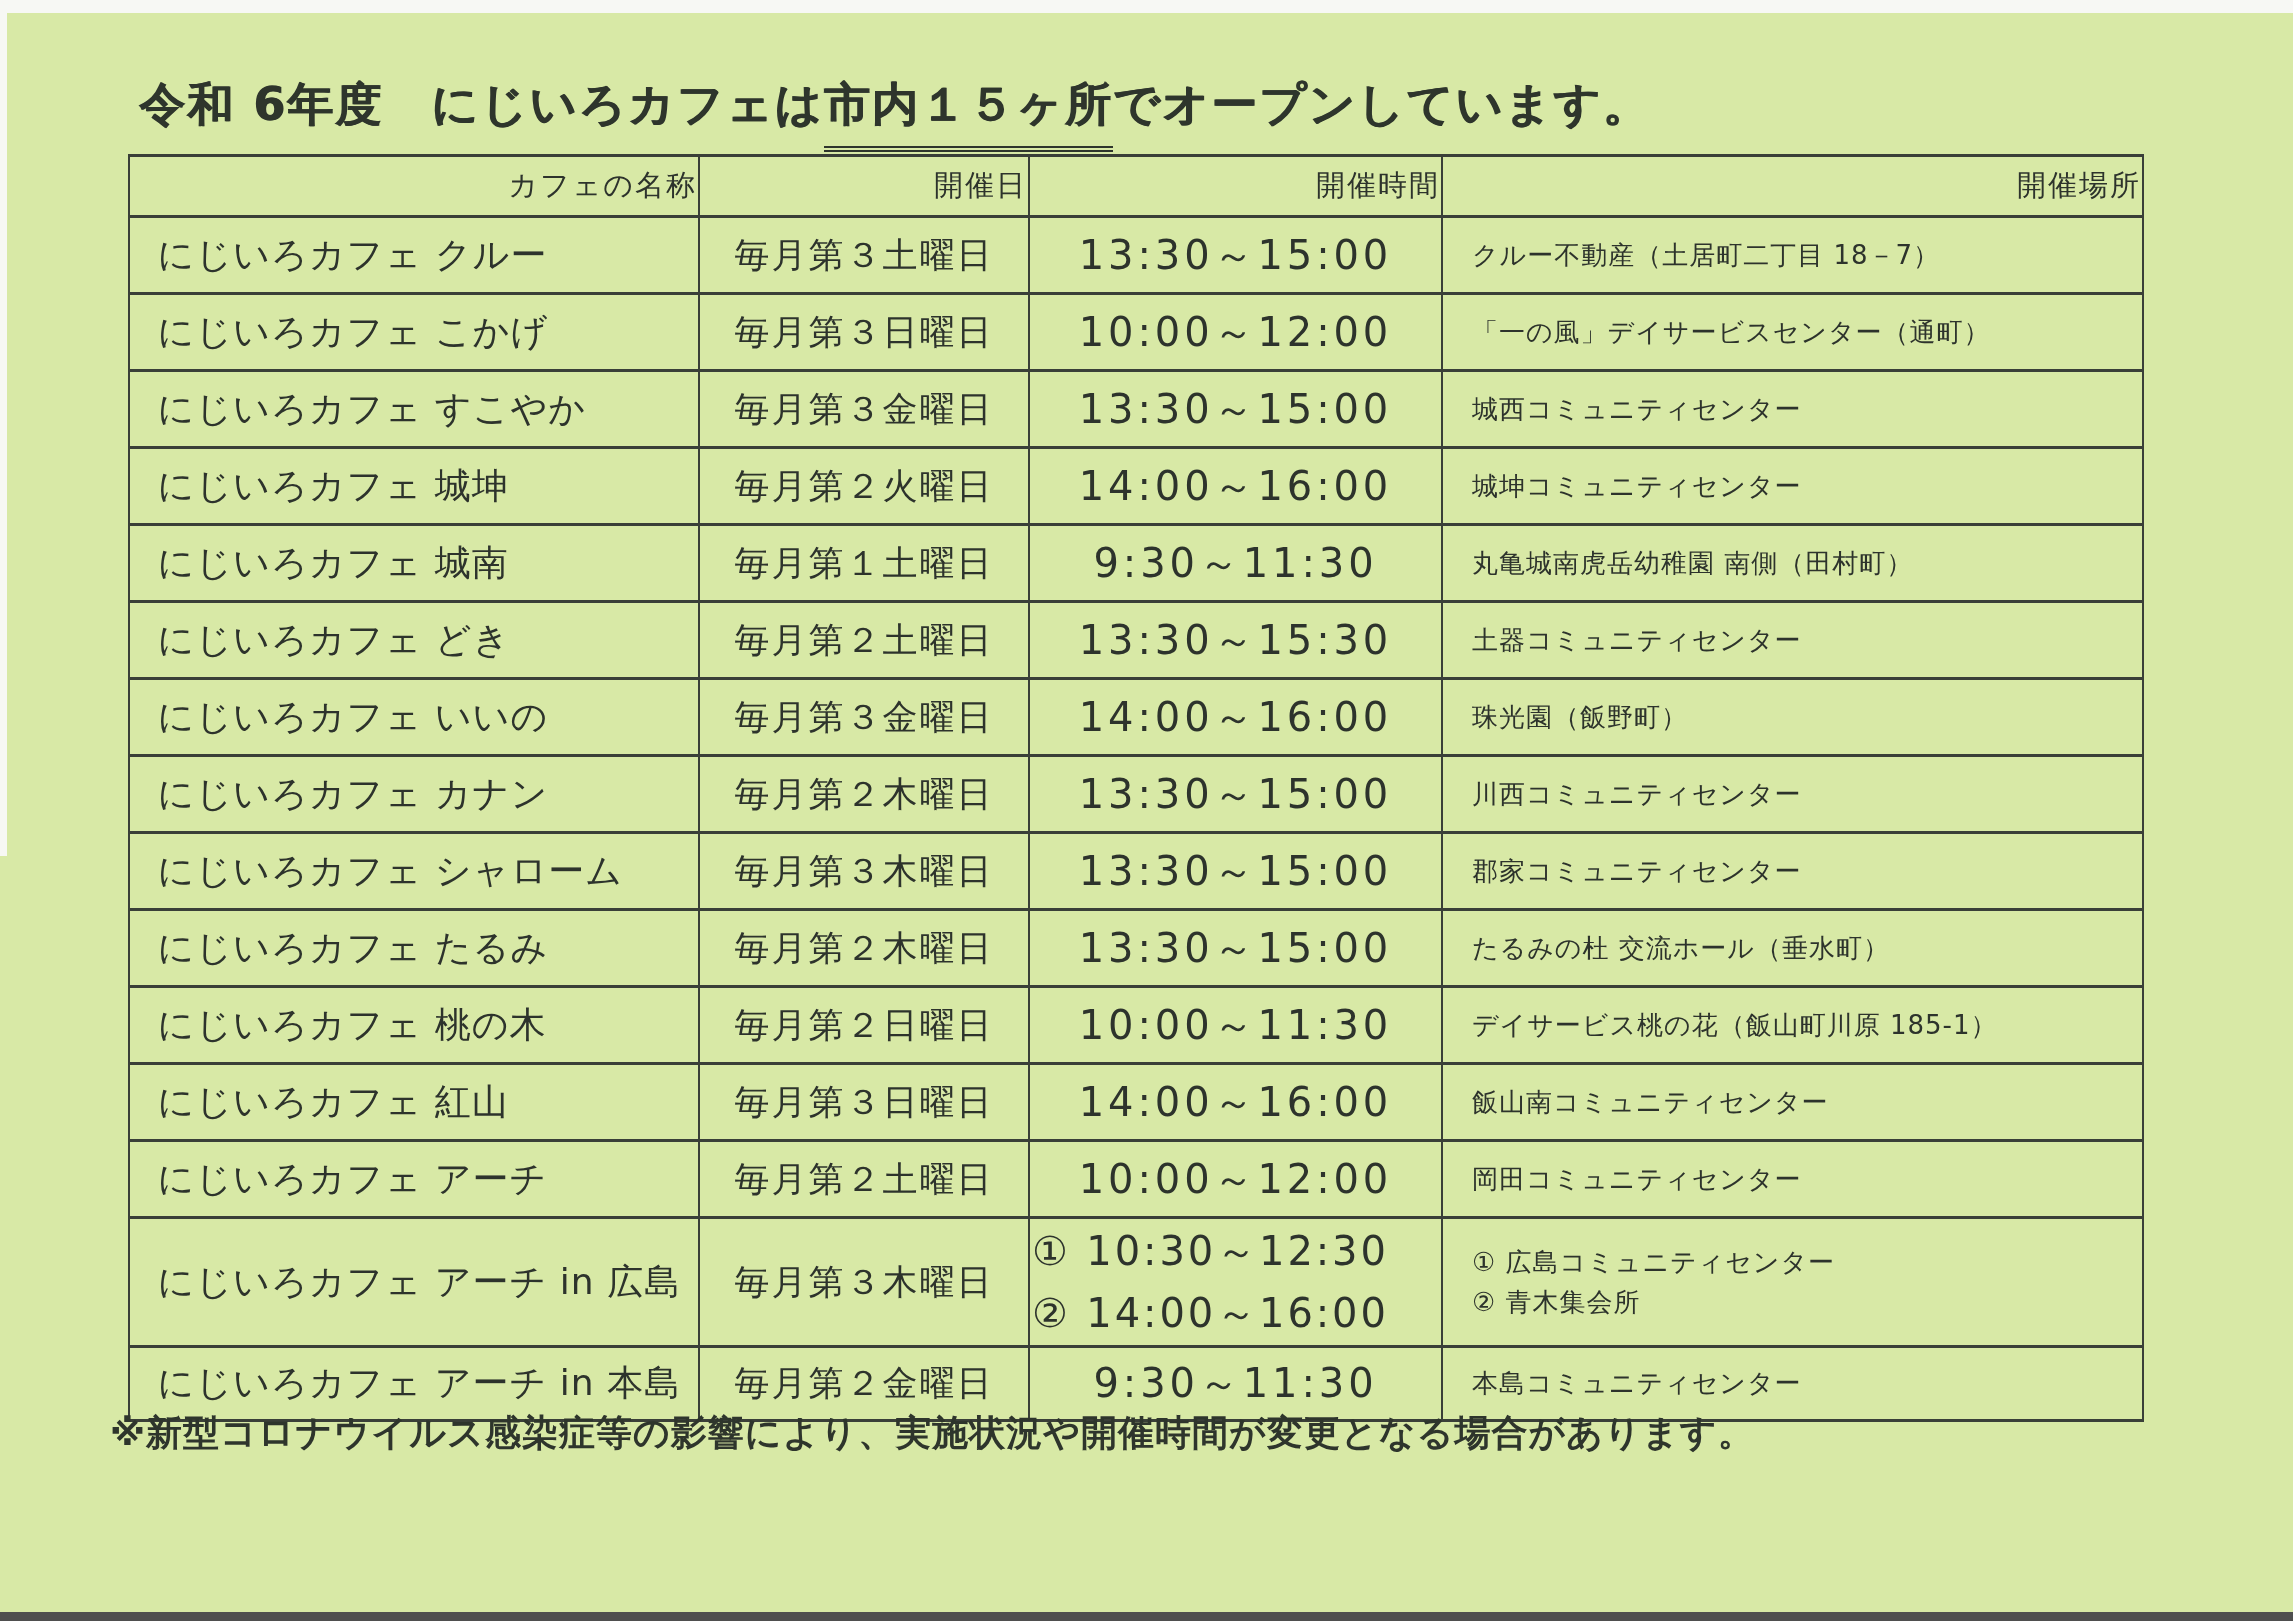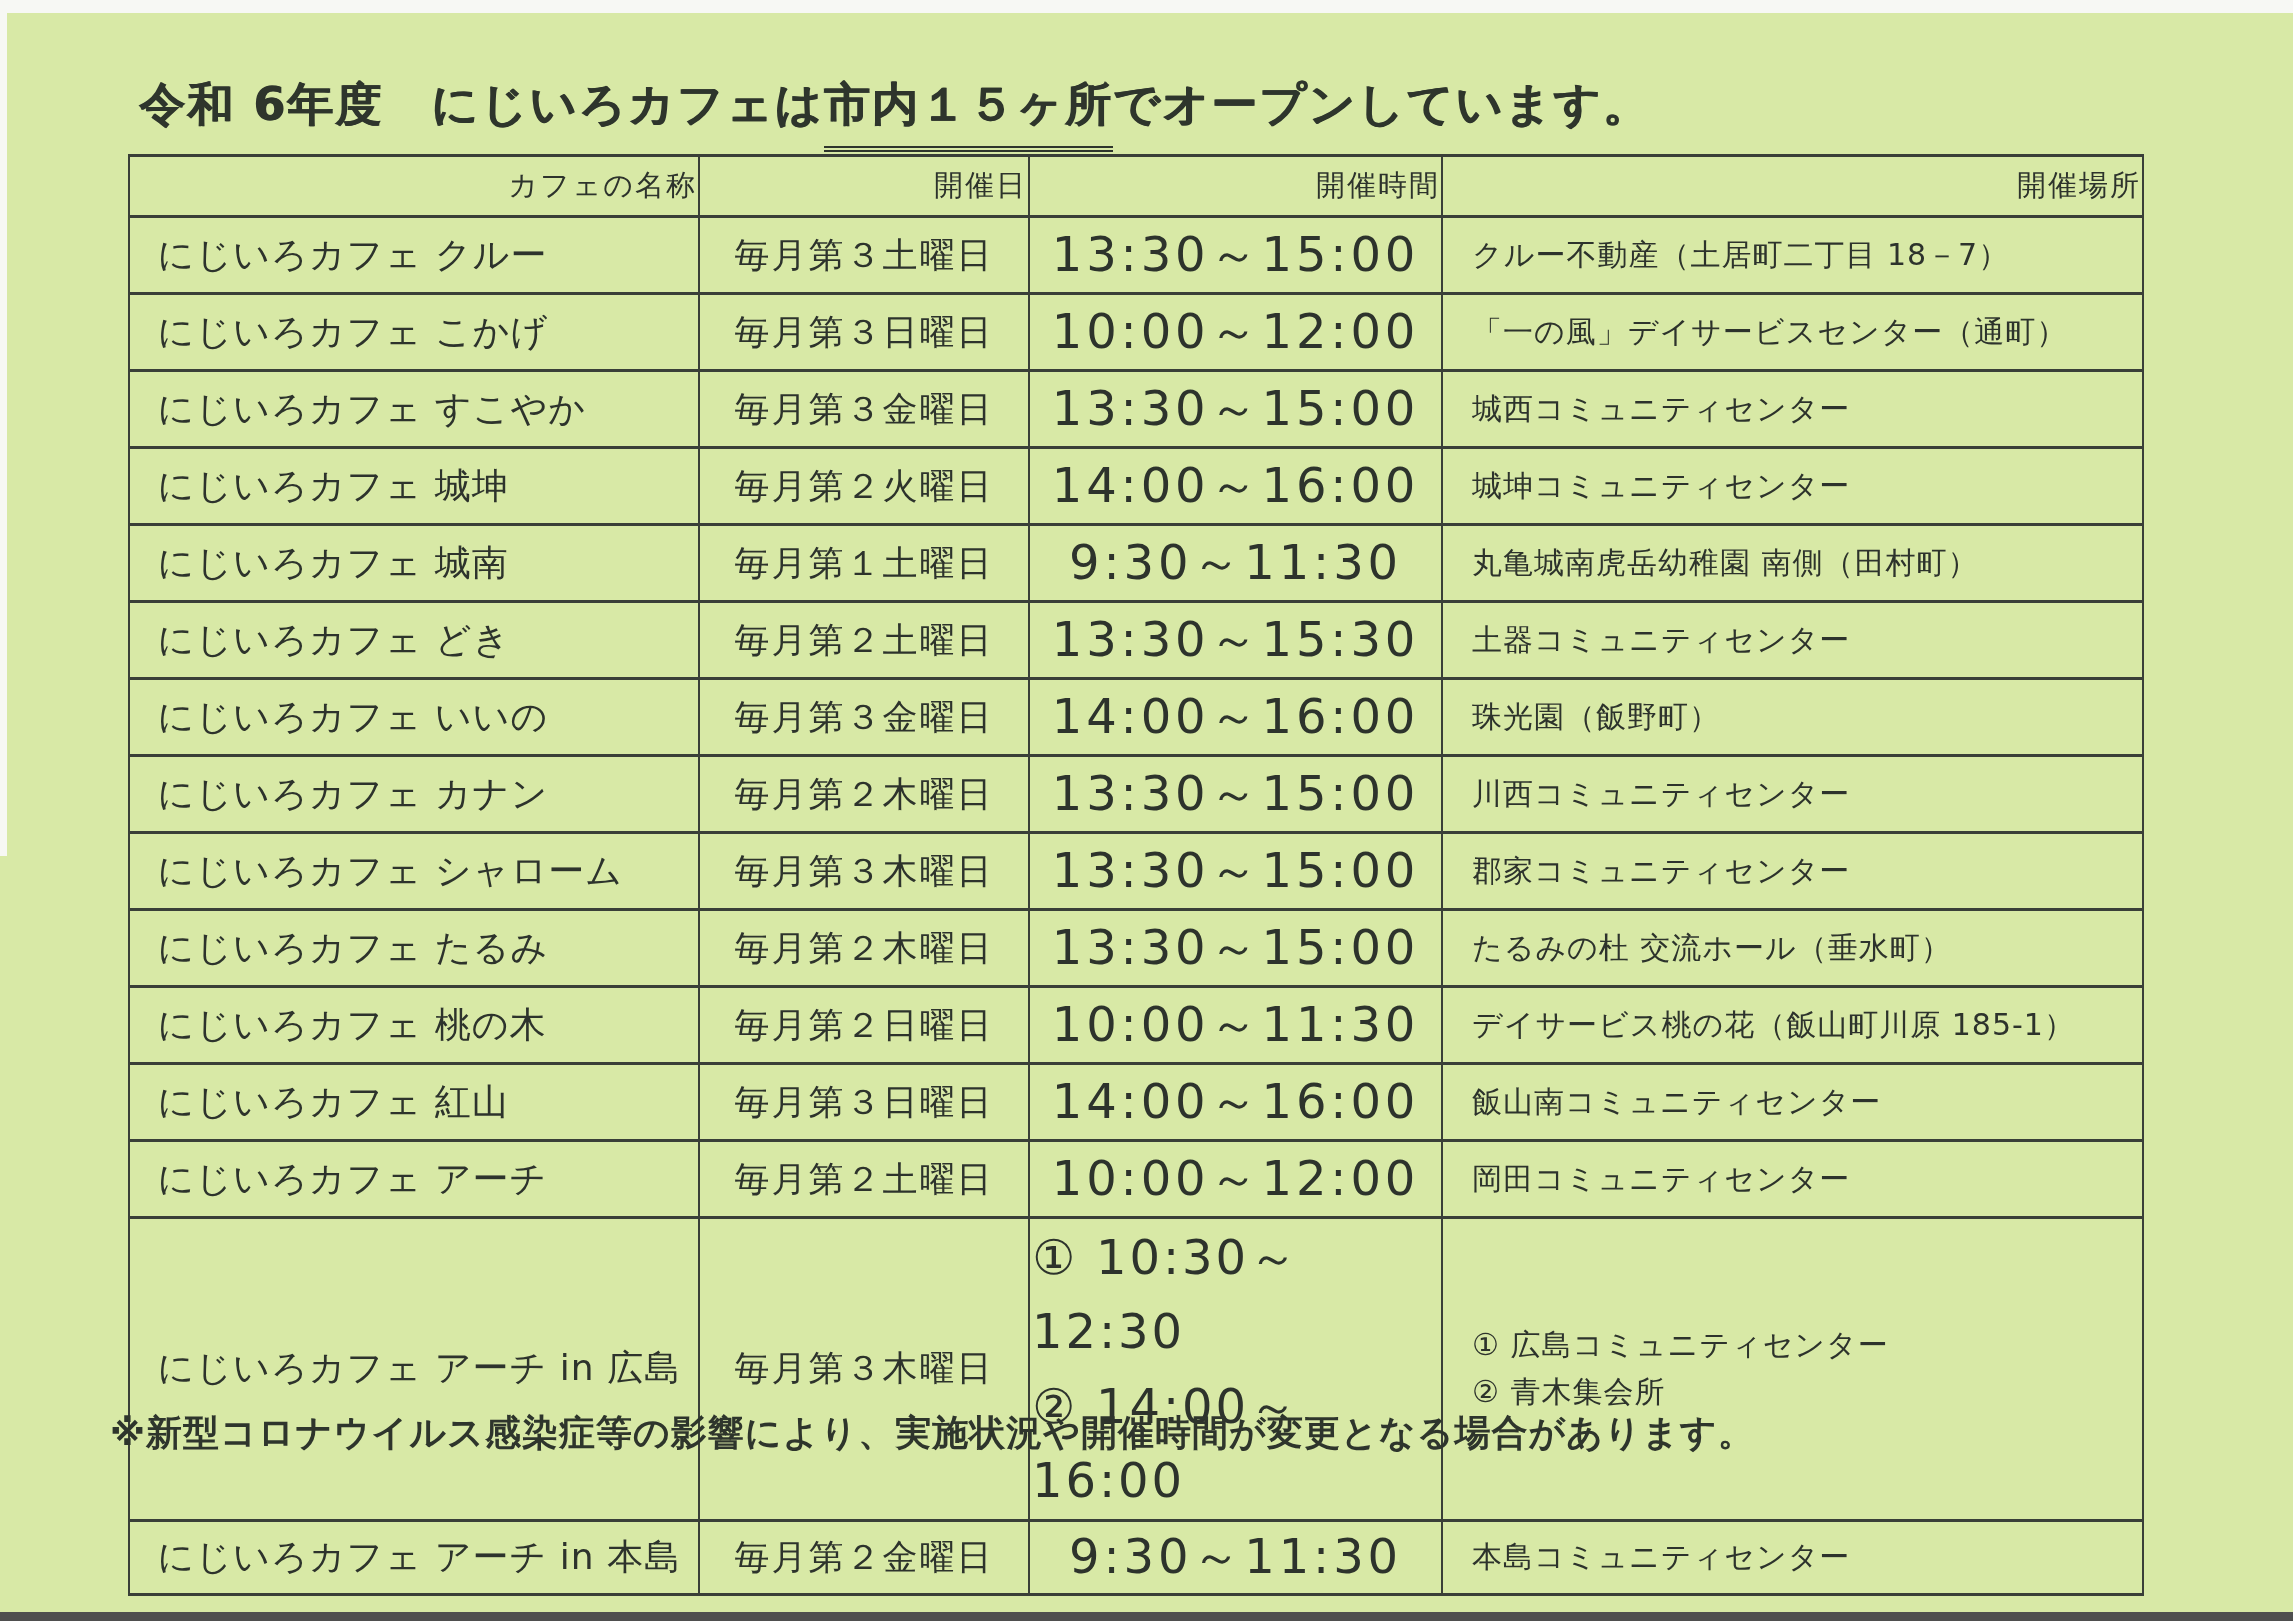--- a/index.html
+++ b/index.html
@@ -94,26 +94,26 @@
     text-align: left;
     padding-left: 27.4px;
     letter-spacing: 1px;
   }
   td.col-day {
     font-size: 35px;
     text-align: center;
     letter-spacing: 2px;
   }
   td.col-time {
-    font-size: 48px;
+    font-size: 40px;
     text-align: center;
     letter-spacing: 3.9px;
   }
   td.col-place {
-    font-size: 30px;
+    font-size: 26px;
     text-align: left;
     padding-left: 29px;
     letter-spacing: 1px;
   }
   tr.tall td.col-time {
     text-align: left;
     padding-left: 2px;
     line-height: 1.55;
     letter-spacing: 2.9px;
   }

